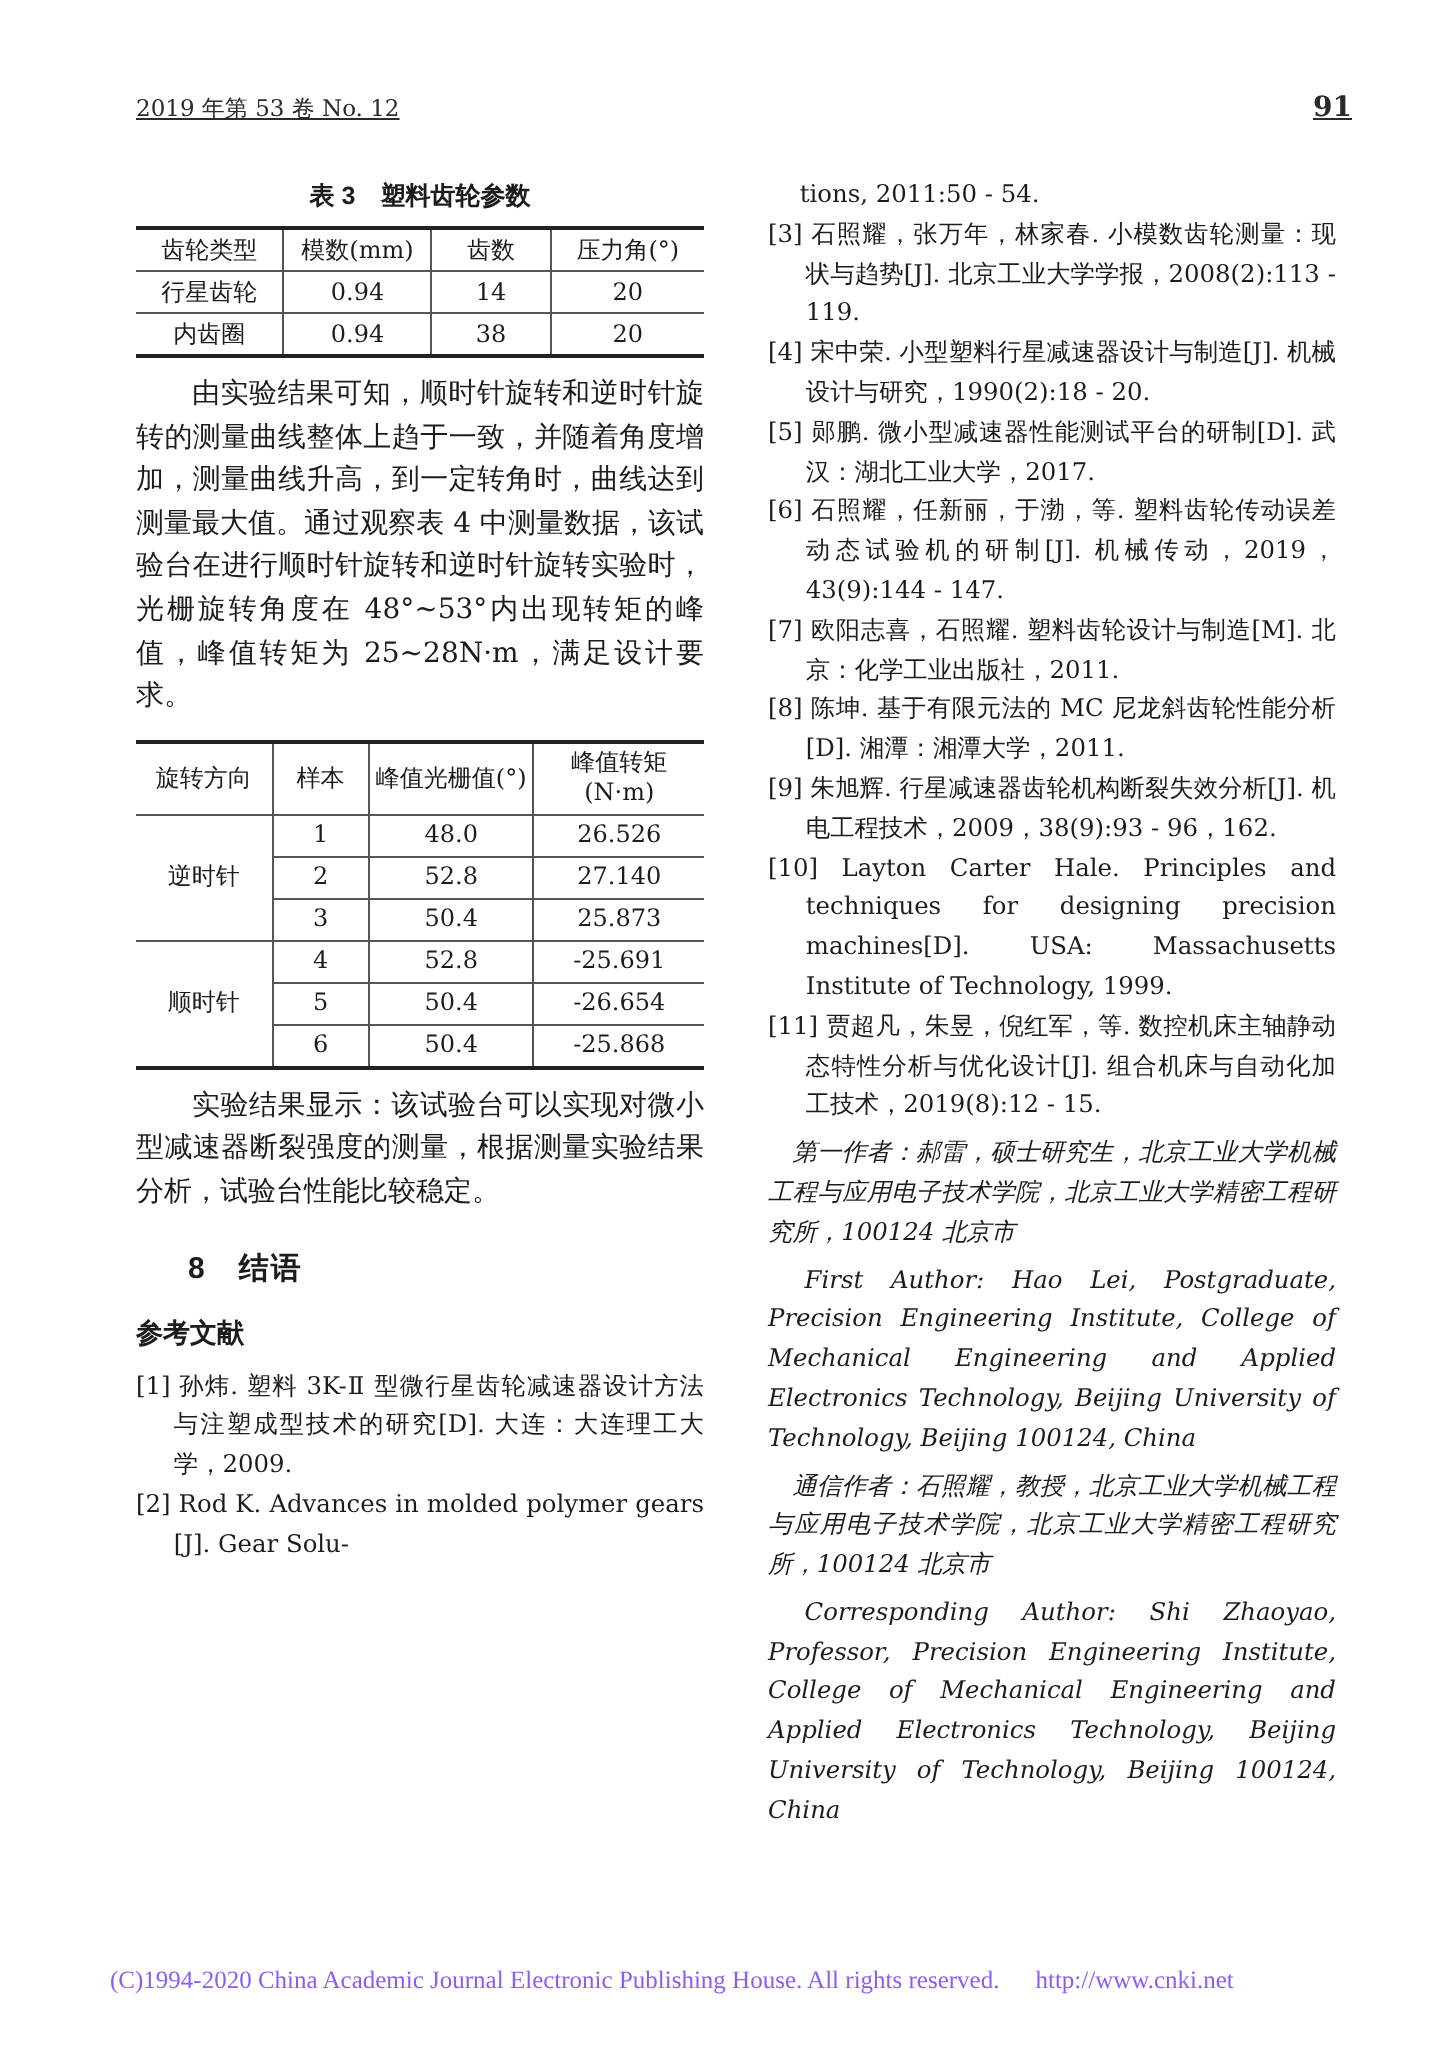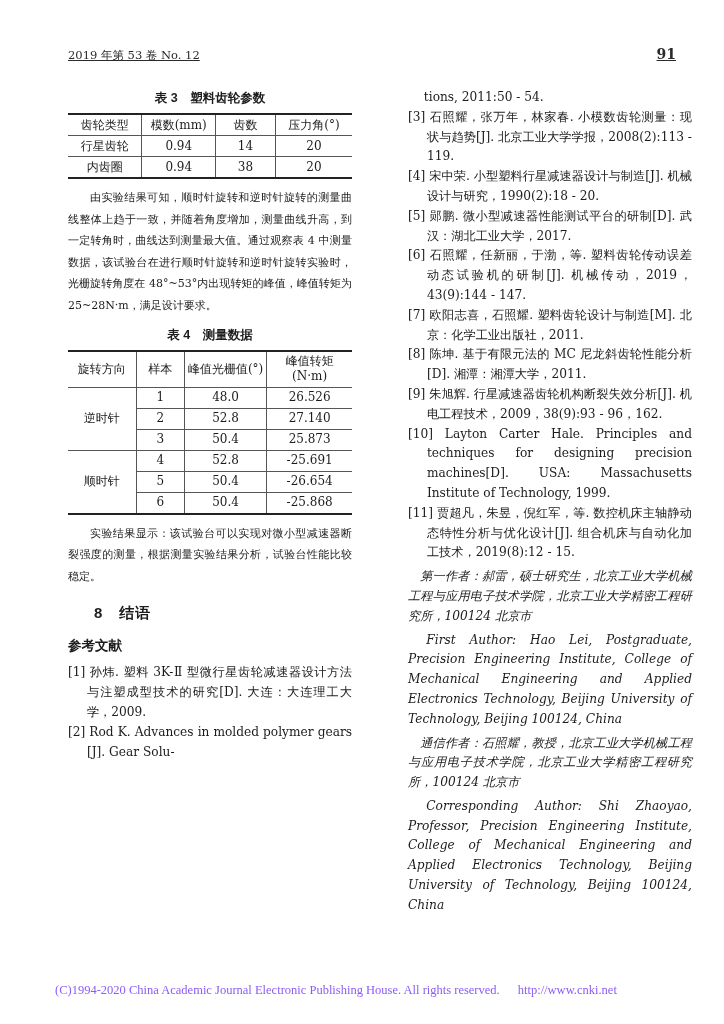--- a/index.html
+++ b/index.html
@@ -15,21 +15,21 @@
 
   .page-header {
     position: absolute; top: 46px; left: 68px; right: 48px;
     display: flex; justify-content: space-between; align-items: baseline;
     font-size: 11.5px; color: #2a2a2a; text-decoration: underline;
   }
   .page-number { font-size: 14px; font-weight: bold; }
 
   .columns {
     position: absolute; top: 88px; left: 68px;
-    display: flex; gap: 56px;
+    display: flex; gap: 32px;
   }
   .col { width: 284px; }
 
   .tbl-caption {
     text-align: center; font-weight: bold; font-size: 12.5px;
     font-family: "Liberation Sans", "DejaVu Sans", sans-serif;
     margin: 2px 0 6px;
   }
   table {
     width: 100%; border-collapse: collapse;
@@ -37,21 +37,21 @@
     border-top: 2px solid #222; border-bottom: 2px solid #222;
   }
   th, td {
     border-bottom: 1px solid #555; border-right: 1px solid #555;
     padding: 2.5px 2px; text-align: center; font-weight: normal;
   }
   th:last-child, td:last-child { border-right: none; }
   tr:last-child td { border-bottom: none; }
 
   .para {
-    font-size: 11px; line-height: 21.6px;
+    font-size: 14px; line-height: 21.6px;
     text-align: justify; text-indent: 2em;
     margin: 8px 0 0;
   }
   .tbl4-block { margin-top: 10px; }
 
   .section-heading {
     font-family: "Liberation Sans", "DejaVu Sans", sans-serif;
     font-weight: bold; font-size: 15px;
     padding-left: 26px; margin: 17px 0 10px;
     letter-spacing: 1px;
@@ -124,21 +124,20 @@
           <td>0.94</td>
           <td>38</td>
           <td>20</td>
         </tr>
       </tbody>
     </table>
 
     <p class="para">由实验结果可知，顺时针旋转和逆时针旋转的测量曲线整体上趋于一致，并随着角度增加，测量曲线升高，到一定转角时，曲线达到测量最大值。通过观察表 4 中测量数据，该试验台在进行顺时针旋转和逆时针旋转实验时，光栅旋转角度在 48°~53°内出现转矩的峰值，峰值转矩为 25~28N·m，满足设计要求。</p>
 
     <div class="tbl4-block">
-      <div class="tbl-caption">表 4　测量数据</div>
       <table>
         <thead>
           <tr>
             <th style="width:24%">旋转方向</th>
             <th style="width:17%">样本</th>
             <th style="width:29%">峰值光栅值(°)</th>
             <th style="width:30%">峰值转矩(N·m)</th>
           </tr>
         </thead>
         <tbody>

